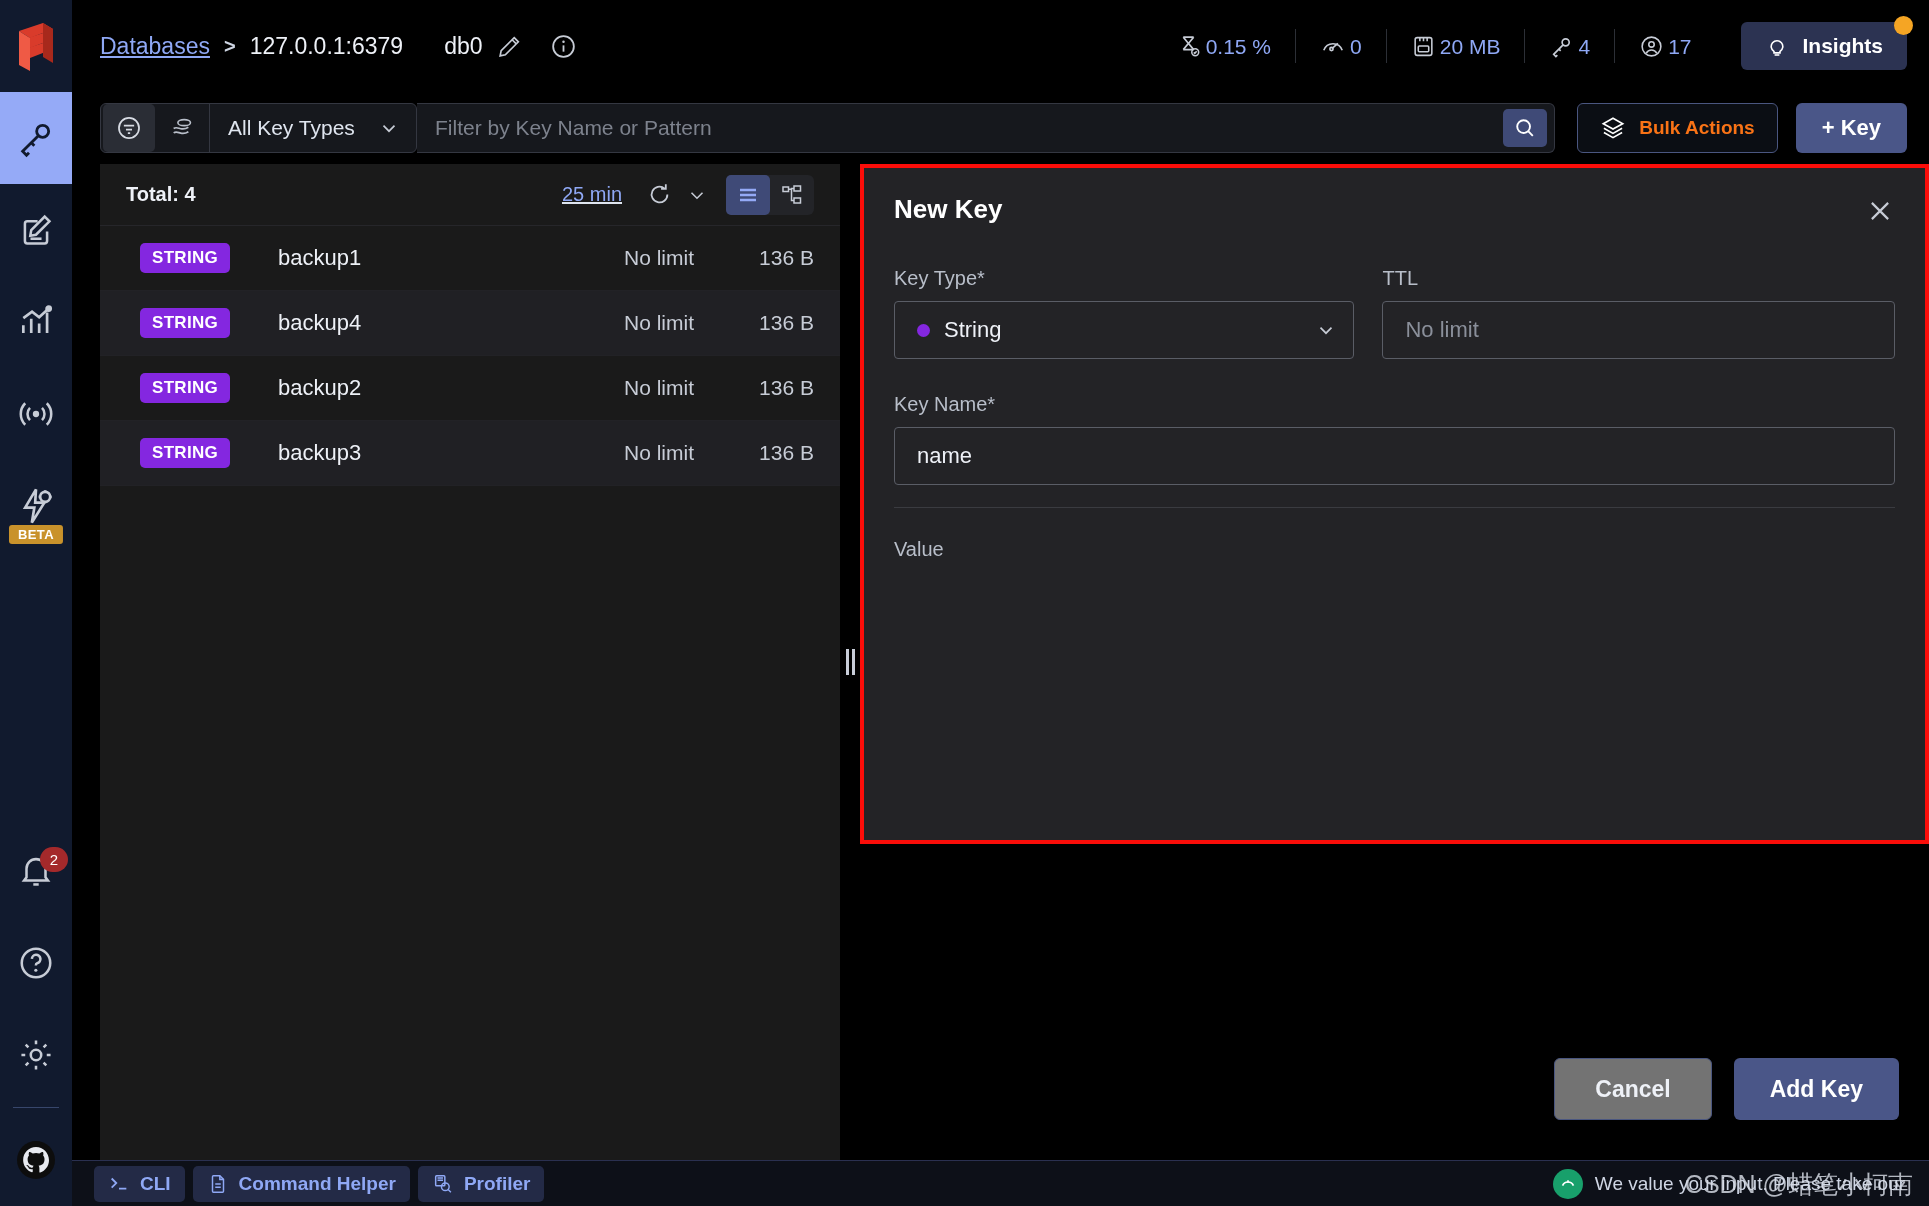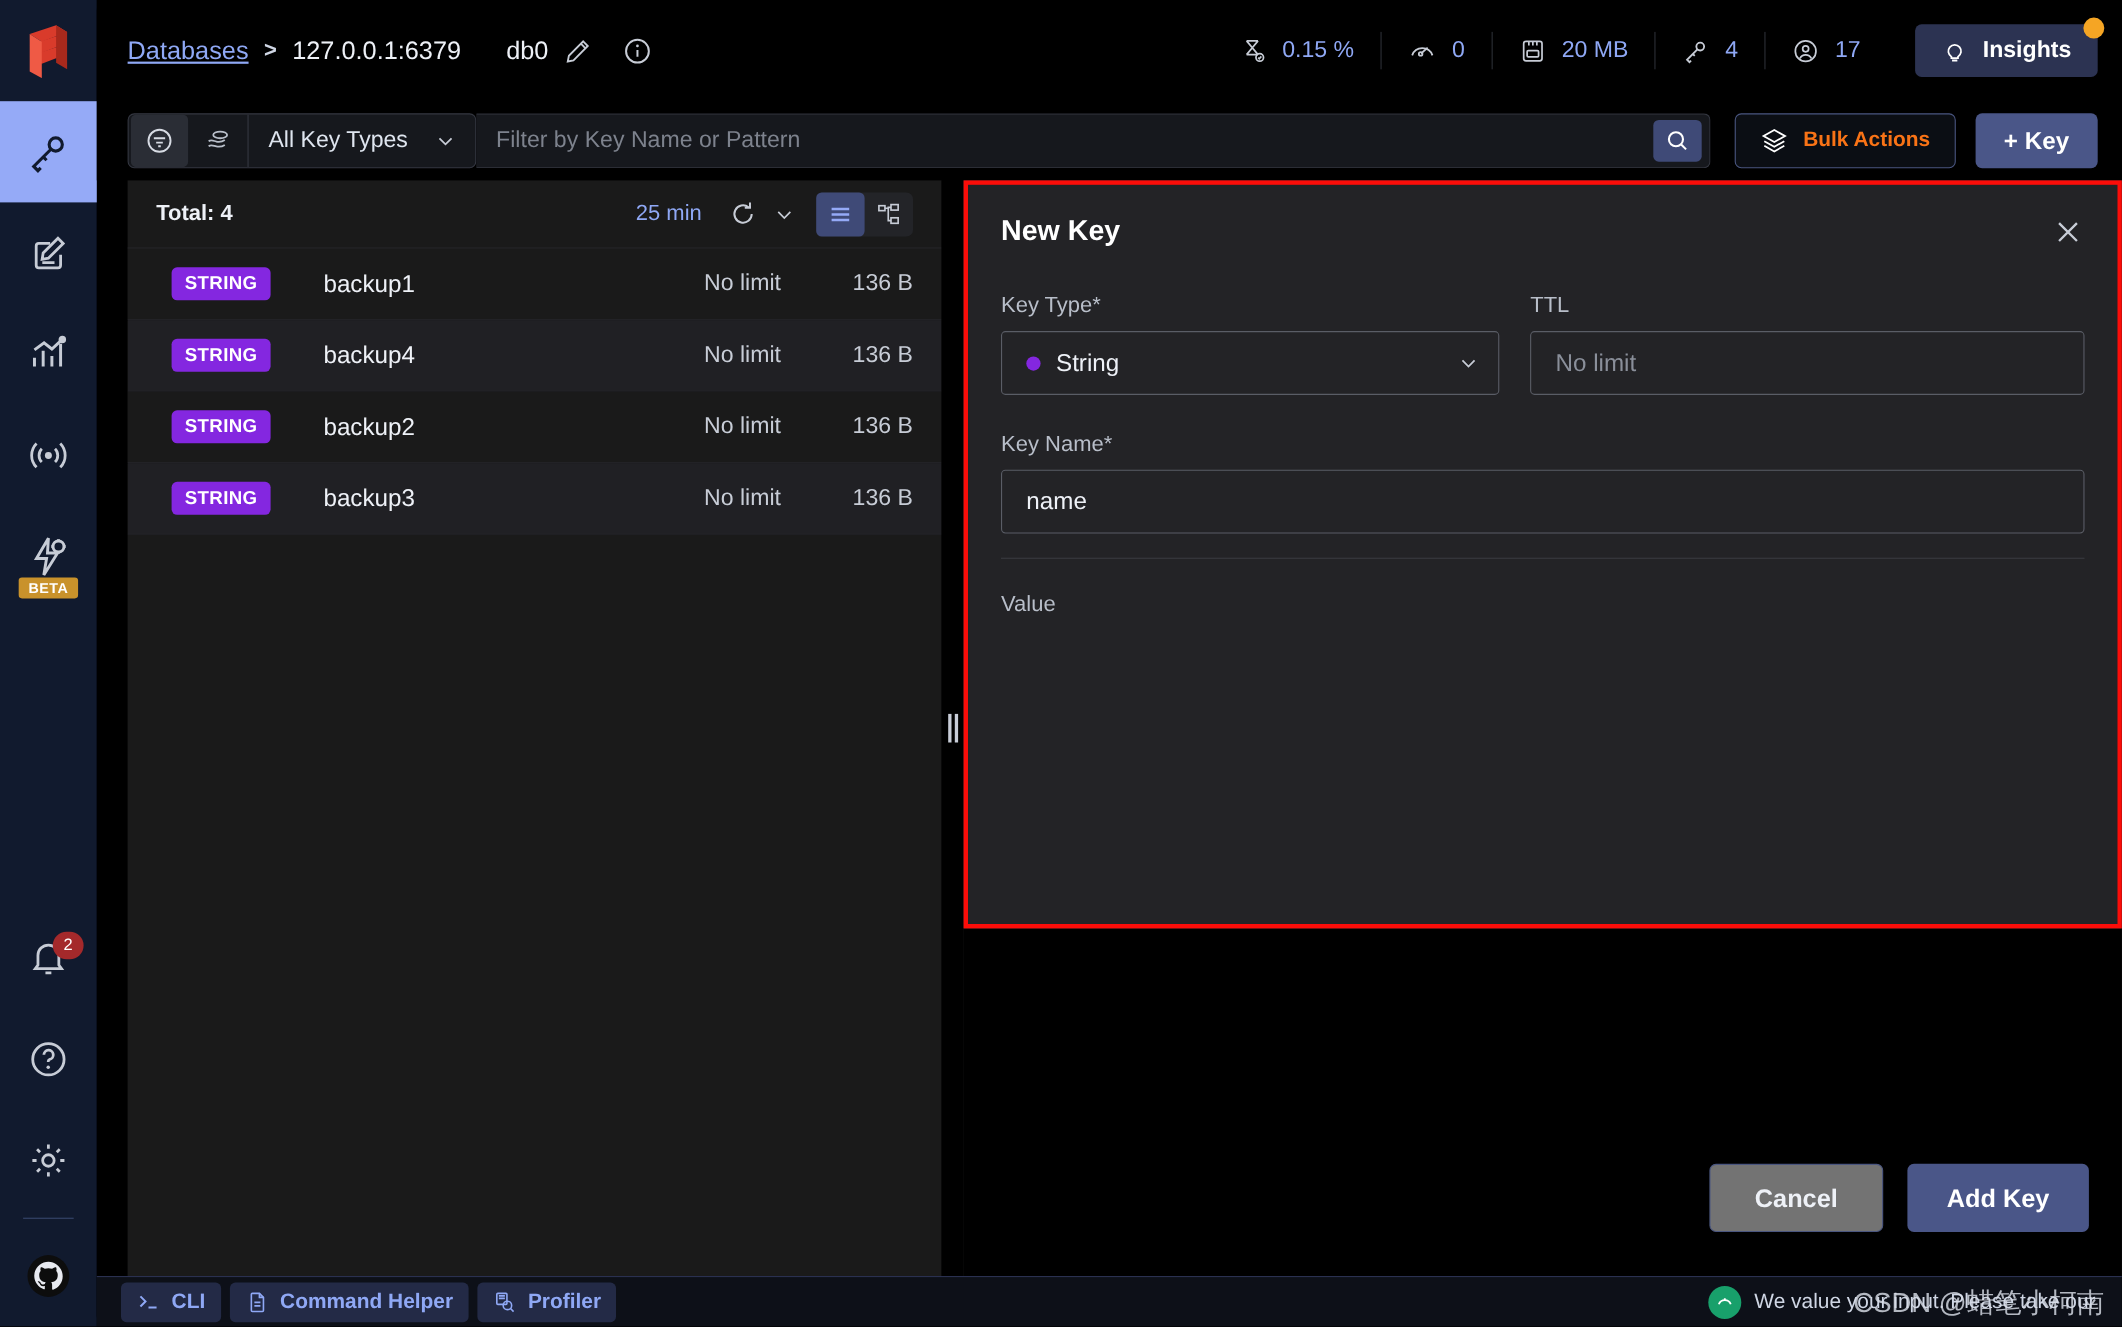--- a/index.html
+++ b/index.html
@@ -7,21 +7,21 @@
     width: 1929px; height: 1206px;
     background: #000000;
     font-family: "Liberation Sans", sans-serif;
     overflow: hidden;
     color: #dfe5ef;
   }
   .app { position: relative; width: 1929px; height: 1206px; display: flex; }
 
   
   .sidebar {
-    width: 88px; height: 1206px;
+    width: 72px; height: 1206px;
     background: #111a2e;
     display: flex; flex-direction: column; align-items: center;
     flex-shrink: 0;
   }
   .logo-box {
     width: 92px; height: 92px;
     display: flex; align-items: center; justify-content: center;
   }
   .nav-item {
     width: 92px; height: 92px;
@@ -61,21 +61,21 @@
     flex-shrink: 0;
   }
   .breadcrumb { display: flex; align-items: center; gap: 14px; font-size: 23px; }
   .crumb-link { color: #8fa8f5; text-decoration: underline; cursor: pointer; }
   .crumb-sep { color: #cfd6e4; font-weight: bold; font-size: 20px; }
   .crumb-host { color: #eef1f7; }
   .crumb-db { color: #eef1f7; margin-left: 27px; }
   .icon-btn { display:flex; align-items:center; justify-content:center; cursor: pointer; }
 
   .metrics { margin-left: auto; display: flex; align-items: center; gap: 0; }
-  .metric { display: flex; align-items: center; gap: 14px; padding: 0 24px; font-size: 21px; color: #8fa8f5; }
+  .metric { display: flex; align-items: flex-end; gap: 4px; padding: 0 24px; font-size: 21px; color: #8fa8f5; }
   .vsep { width: 1px; height: 34px; background: #2c2f36; }
   .insights-btn {
     margin-left: 26px; position: relative;
     background: #2c3352; color: #ffffff;
     border: none; border-radius: 6px;
     height: 48px; padding: 0 24px;
     display: flex; align-items: center; gap: 13px;
     font-size: 21px; font-weight: bold; cursor: pointer;
     font-family: "Liberation Sans", sans-serif;
   }
@@ -148,21 +148,21 @@
     margin-left: 28px;
     display: flex; flex-direction: column;
     min-height: 0;
   }
   .keylist-head {
     height: 62px; display: flex; align-items: center;
     padding: 0 26px; border-bottom: 1px solid #26262a;
     flex-shrink: 0;
   }
   .total-label { font-size: 20px; font-weight: bold; color: #eef1f7; }
-  .kl-right { margin-left: auto; display: flex; align-items: center; gap: 0; }
+  .kl-right { margin-left: auto; display: flex; align-items: center; gap: 0; text-decoration: underline; }
   .refresh-time { font-size: 20px; color: #8fa8f5; margin-right: 18px; }
   .kl-ic { width: 38px; height: 38px; display:flex; align-items:center; justify-content:center; cursor:pointer; }
   .view-toggle { display: flex; align-items: center; margin-left: 10px; background:#232428; border-radius:6px; }
   .view-btn { width: 44px; height: 40px; display:flex; align-items:center; justify-content:center; cursor:pointer; border-radius:5px;}
   .view-btn.active { background: #3f4a77; }
 
   .key-rows { flex: 1; overflow: hidden; }
   .key-row {
     height: 65px; display: flex; align-items: center;
     padding: 0 26px 0 40px; border-bottom: 1px solid #222226;

